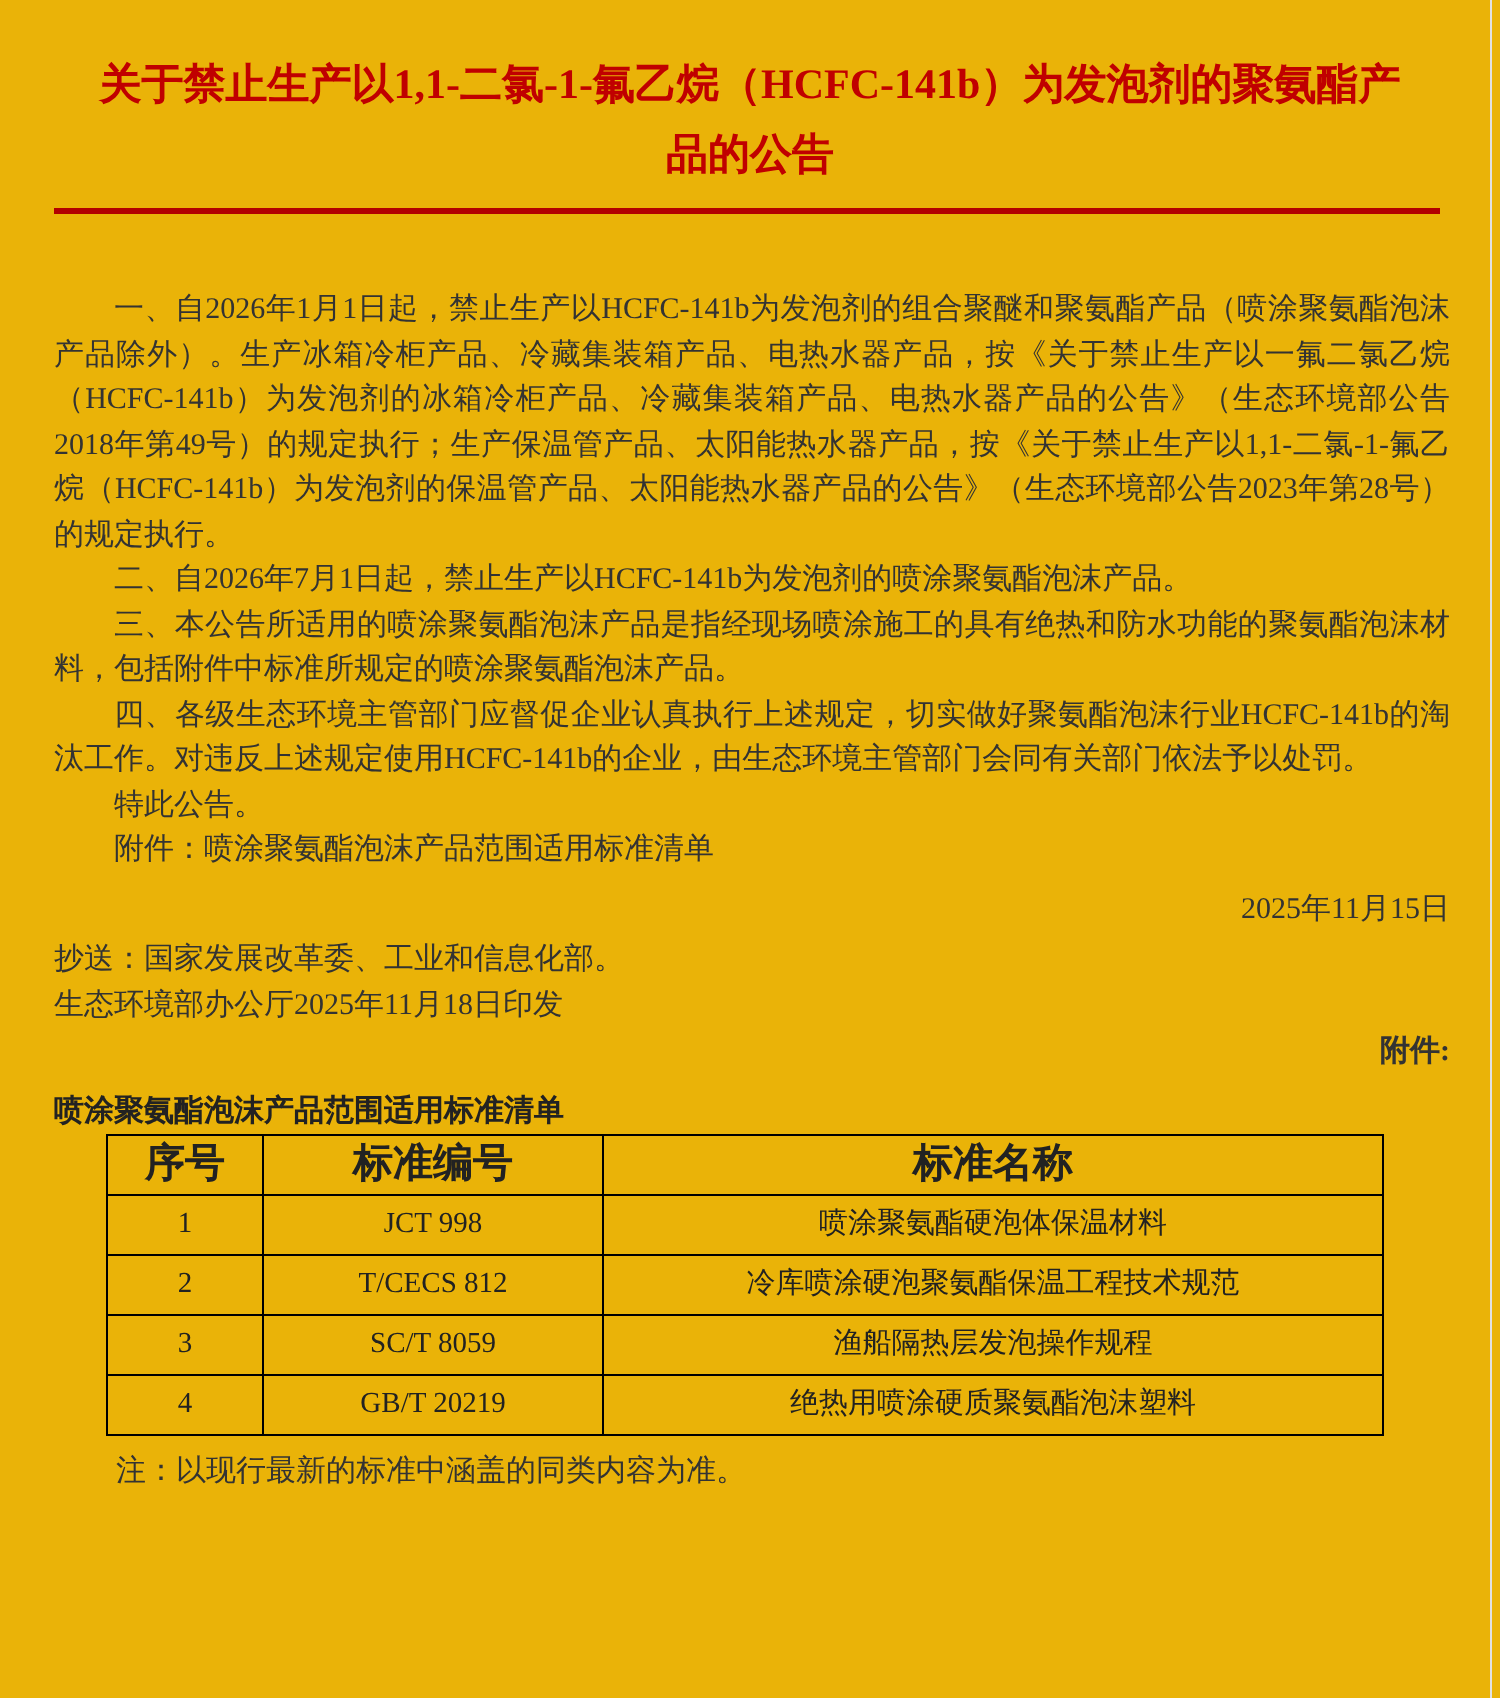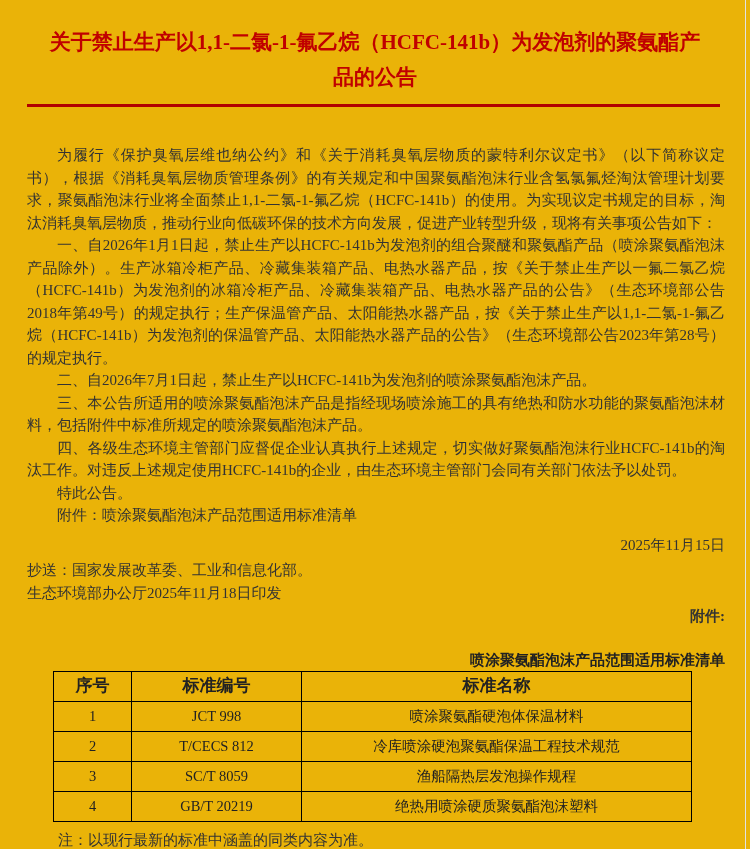--- a/index.html
+++ b/index.html
@@ -48,22 +48,22 @@
   .doc-body p { text-indent: 2em; }
 
   .signature { text-align: right; margin-top: 7px; }
   .signature div { line-height: 22.5px; }
 
   .meta-block { margin-top: 3px; }
   .meta-line { text-align: left; line-height: 23px; }
   .meta-line.bold { font-weight: bold; text-align: right; }
 
   .table-title {
-    margin-top: 22px;
-    text-align: right;
+    margin-top: 8px;
+    text-align: left;
     font-weight: bold;
     font-size: 15px;
     line-height: 20px;
     color: #222222;
   }
 
   table.std-table {
     border-collapse: collapse;
     width: 638px;
     margin: 1px 0 0 26px;
@@ -72,21 +72,21 @@
   }
   table.std-table th, table.std-table td {
     border: 1.5px solid #000000;
     height: 30px;
     text-align: center;
     vertical-align: middle;
     font-size: 14.5px;
     padding: 0 4px;
     text-indent: 0;
   }
-  table.std-table th { font-weight: bold; font-size: 17px; }
+  table.std-table th { font-weight: bold; font-size: 20px; }
   .col-index { width: 78px; }
   .col-code  { width: 170px; }
   .col-name  { width: 390px; }
 
   .table-note {
     margin-top: 7px;
     margin-left: 31px;
     font-size: 15px;
     line-height: 22px;
     text-indent: 0;
@@ -96,21 +96,20 @@
 <body>
 
 <div class="page">
   <div class="edge-line"></div>
 
   <h1 class="doc-title">关于禁止生产以1,1-二氯-1-氟乙烷（HCFC-141b）为发泡剂的聚氨酯产品的公告</h1>
 
   <div class="red-rule"></div>
 
   <div class="doc-body">
-    <p>为履行《保护臭氧层维也纳公约》和《关于消耗臭氧层物质的蒙特利尔议定书》（以下简称议定书），根据《消耗臭氧层物质管理条例》的有关规定和中国聚氨酯泡沫行业含氢氯氟烃淘汰管理计划要求，聚氨酯泡沫行业将全面禁止1,1-二氯-1-氟乙烷（HCFC-141b）的使用。为实现议定书规定的目标，淘汰消耗臭氧层物质，推动行业向低碳环保的技术方向发展，促进产业转型升级，现将有关事项公告如下：</p>
     <p>一、自2026年1月1日起，禁止生产以HCFC-141b为发泡剂的组合聚醚和聚氨酯产品（喷涂聚氨酯泡沫产品除外）。生产冰箱冷柜产品、冷藏集装箱产品、电热水器产品，按《关于禁止生产以一氟二氯乙烷（HCFC-141b）为发泡剂的冰箱冷柜产品、冷藏集装箱产品、电热水器产品的公告》（生态环境部公告2018年第49号）的规定执行；生产保温管产品、太阳能热水器产品，按《关于禁止生产以1,1-二氯-1-氟乙烷（HCFC-141b）为发泡剂的保温管产品、太阳能热水器产品的公告》（生态环境部公告2023年第28号）的规定执行。</p>
     <p>二、自2026年7月1日起，禁止生产以HCFC-141b为发泡剂的喷涂聚氨酯泡沫产品。</p>
     <p>三、本公告所适用的喷涂聚氨酯泡沫产品是指经现场喷涂施工的具有绝热和防水功能的聚氨酯泡沫材料，包括附件中标准所规定的喷涂聚氨酯泡沫产品。</p>
     <p>四、各级生态环境主管部门应督促企业认真执行上述规定，切实做好聚氨酯泡沫行业HCFC-141b的淘汰工作。对违反上述规定使用HCFC-141b的企业，由生态环境主管部门会同有关部门依法予以处罚。</p>
     <p>特此公告。</p>
     <p>附件：喷涂聚氨酯泡沫产品范围适用标准清单</p>
 
     <div class="signature">
       <div>2025年11月15日</div>
     </div>

